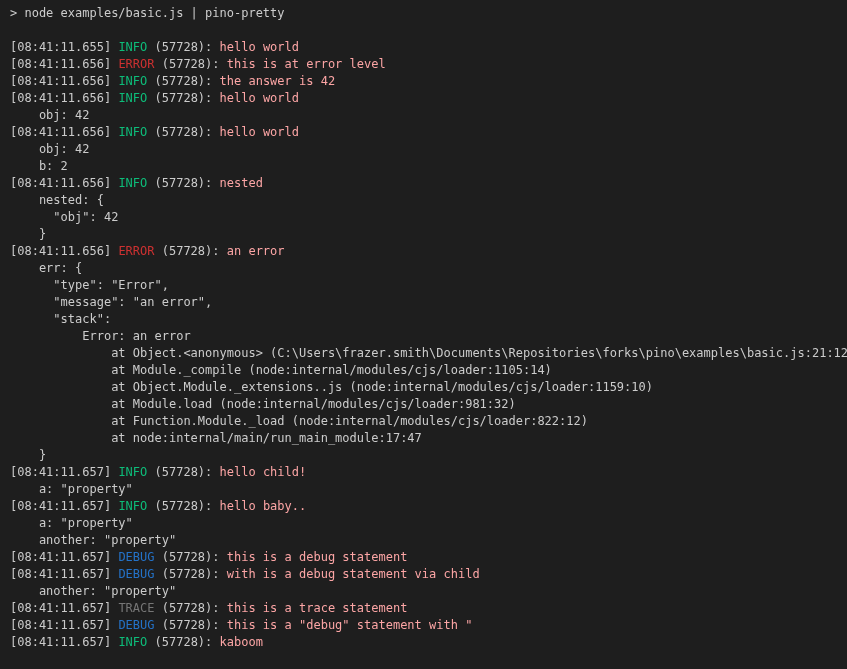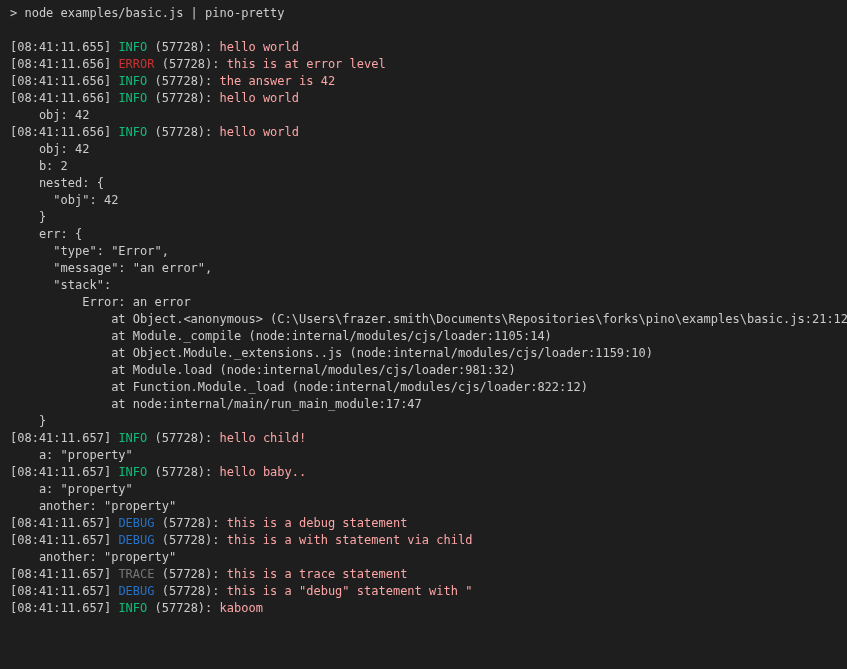--- a/index.html
+++ b/index.html
@@ -40,40 +40,42 @@
       <div class="line"><span class="s-fg">&gt; node examples/basic.js | pino-pretty</span></div>
       <div class="line">&nbsp;</div>
       <div class="line"><span class="s-fg">[08:41:11.655] </span><span class="s-green">INFO</span><span class="s-fg"> (57728): </span><span class="s-cyan">hello world</span></div>
       <div class="line"><span class="s-fg">[08:41:11.656] </span><span class="s-red">ERROR</span><span class="s-fg"> (57728): </span><span class="s-cyan">this is at error level</span></div>
       <div class="line"><span class="s-fg">[08:41:11.656] </span><span class="s-green">INFO</span><span class="s-fg"> (57728): </span><span class="s-cyan">the answer is 42</span></div>
       <div class="line"><span class="s-fg">[08:41:11.656] </span><span class="s-green">INFO</span><span class="s-fg"> (57728): </span><span class="s-cyan">hello world</span></div>
       <div class="line"><span class="s-fg">    obj: 42</span></div>
       <div class="line"><span class="s-fg">[08:41:11.656] </span><span class="s-green">INFO</span><span class="s-fg"> (57728): </span><span class="s-cyan">hello world</span></div>
       <div class="line"><span class="s-fg">    obj: 42</span></div>
       <div class="line"><span class="s-fg">    b: 2</span></div>
+      <div class="line"><span class="s-fg">[08:41:11.656] </span><span class="s-green">INFO</span><span class="s-fg"> (57728): </span><span class="s-cyan">nested</span></div>
       <div class="line"><span class="s-fg">    nested: {</span></div>
       <div class="line"><span class="s-fg">      "obj": 42</span></div>
       <div class="line"><span class="s-fg">    }</span></div>
+      <div class="line"><span class="s-fg">[08:41:11.656] </span><span class="s-red">ERROR</span><span class="s-fg"> (57728): </span><span class="s-cyan">an error</span></div>
       <div class="line"><span class="s-fg">    err: {</span></div>
       <div class="line"><span class="s-fg">      "type": "Error",</span></div>
       <div class="line"><span class="s-fg">      "message": "an error",</span></div>
       <div class="line"><span class="s-fg">      "stack":</span></div>
       <div class="line"><span class="s-fg">          Error: an error</span></div>
       <div class="line"><span class="s-fg">              at Object.&lt;anonymous&gt; (C:\Users\frazer.smith\Documents\Repositories\forks\pino\examples\basic.js:21:12)</span></div>
       <div class="line"><span class="s-fg">              at Module._compile (node:internal/modules/cjs/loader:1105:14)</span></div>
       <div class="line"><span class="s-fg">              at Object.Module._extensions..js (node:internal/modules/cjs/loader:1159:10)</span></div>
       <div class="line"><span class="s-fg">              at Module.load (node:internal/modules/cjs/loader:981:32)</span></div>
       <div class="line"><span class="s-fg">              at Function.Module._load (node:internal/modules/cjs/loader:822:12)</span></div>
       <div class="line"><span class="s-fg">              at node:internal/main/run_main_module:17:47</span></div>
       <div class="line"><span class="s-fg">    }</span></div>
       <div class="line"><span class="s-fg">[08:41:11.657] </span><span class="s-green">INFO</span><span class="s-fg"> (57728): </span><span class="s-cyan">hello child!</span></div>
       <div class="line"><span class="s-fg">    a: "property"</span></div>
       <div class="line"><span class="s-fg">[08:41:11.657] </span><span class="s-green">INFO</span><span class="s-fg"> (57728): </span><span class="s-cyan">hello baby..</span></div>
       <div class="line"><span class="s-fg">    a: "property"</span></div>
       <div class="line"><span class="s-fg">    another: "property"</span></div>
       <div class="line"><span class="s-fg">[08:41:11.657] </span><span class="s-blue">DEBUG</span><span class="s-fg"> (57728): </span><span class="s-cyan">this is a debug statement</span></div>
-      <div class="line"><span class="s-fg">[08:41:11.657] </span><span class="s-blue">DEBUG</span><span class="s-fg"> (57728): </span><span class="s-cyan">this is a with statement via child</span></div>
+      <div class="line"><span class="s-fg">[08:41:11.657] </span><span class="s-blue">DEBUG</span><span class="s-fg"> (57728): </span><span class="s-cyan">with is a debug statement via child</span></div>
       <div class="line"><span class="s-fg">    another: "property"</span></div>
       <div class="line"><span class="s-fg">[08:41:11.657] </span><span class="s-gray">TRACE</span><span class="s-fg"> (57728): </span><span class="s-cyan">this is a trace statement</span></div>
       <div class="line"><span class="s-fg">[08:41:11.657] </span><span class="s-blue">DEBUG</span><span class="s-fg"> (57728): </span><span class="s-cyan">this is a "debug" statement with "</span></div>
       <div class="line"><span class="s-fg">[08:41:11.657] </span><span class="s-green">INFO</span><span class="s-fg"> (57728): </span><span class="s-cyan">kaboom</span></div>
     </div>
 </div>
 
 </body></html>

